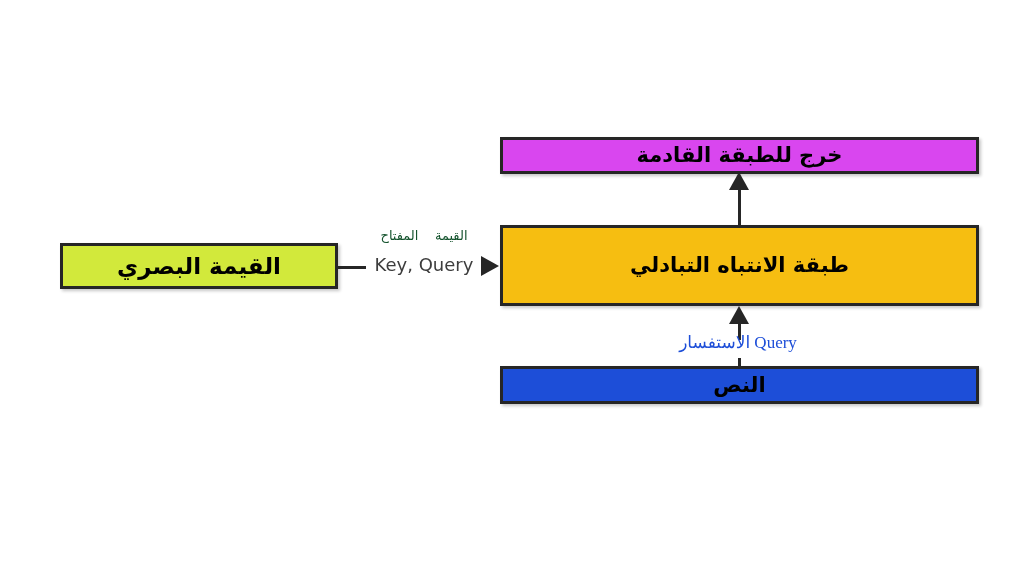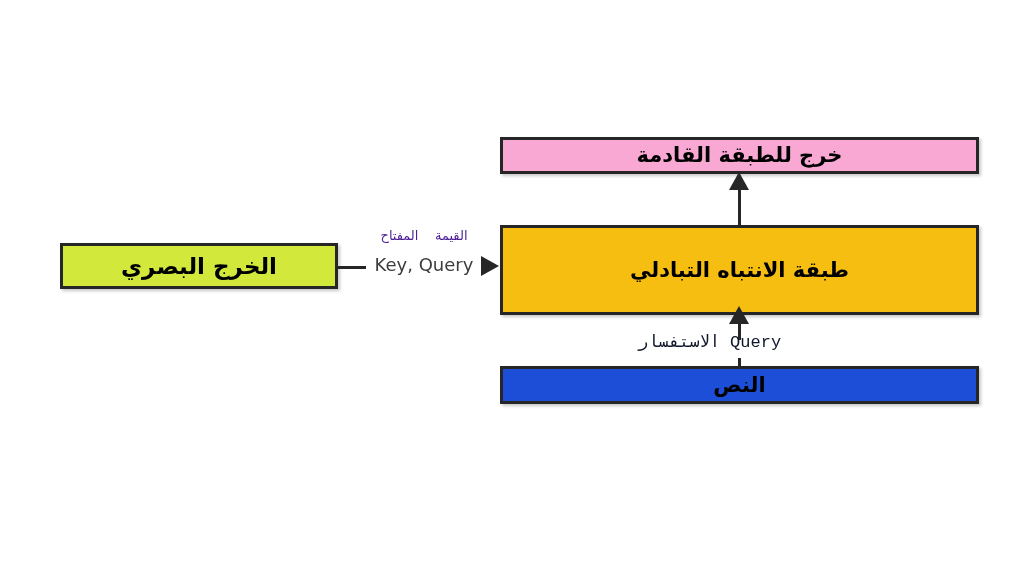--- a/index.html
+++ b/index.html
@@ -44,30 +44,30 @@
   .box-label {
     display: block;
     white-space: nowrap;
   }
 
   #box-next-layer {
     left: 500px;
     top: 137px;
     width: 479px;
     height: 37px;
-    background: #f9a8d4;
+    background: #d946ef;
     font-size: 21px;
     text-align: center;
   }
 
   #box-cross-attention {
     left: 500px;
     top: 225px;
     width: 479px;
-    height: 90px;
+    height: 81px;
     background: #F6BE11;
     font-size: 21px;
   }
 
   #box-text-input {
     left: 500px;
     top: 366px;
     width: 479px;
     height: 38px;
     background: #1d4ed8;
@@ -131,25 +131,25 @@
     border-left: 10px solid transparent;
     border-right: 10px solid transparent;
     border-bottom: 18px solid #262626;
   }
 
   #label-query {
     position: absolute;
     left: 638px;
     top: 334px;
     width: 200px;
-    text-align: left;
+    text-align: center;
     direction: rtl;
-    font-family: Liberation Mono, monospace;
+    font-family: Liberation Serif, serif;
     font-size: 17px;
-    color: #0f172a;
+    color: #1d4ed8;
     white-space: nowrap;
     line-height: 1.1;
   }
   #label-query .latin { direction: ltr; unicode-bidi: embed; }
 
   
   #line-kv-left {
     left: 338px;
     top: 266px;
     width: 28px;
@@ -181,21 +181,21 @@
 
   #label-kv-arabic {
     position: absolute;
     left: 362px;
     top: 229px;
     width: 124px;
     text-align: center;
     direction: rtl;
     font-family: "DejaVu Sans", "Liberation Sans", sans-serif;
     font-size: 13px;
-    color: #4c1d95;
+    color: #14532d;
     white-space: pre;
     line-height: 1;
   }
 </style>
 </head>
 <body>
 
 <div id="canvas">
 
   <div class="box" id="box-next-layer">
@@ -212,21 +212,21 @@
   <div class="box" id="box-text-input">
     <span class="box-label">النص</span>
   </div>
 
   <div class="v-line" id="line-query-lower"></div>
   <div class="v-line" id="line-query-upper"></div>
   <div id="arrow-query"></div>
   <div id="label-query"><span class="latin">Query</span> <span>الاستفسار</span></div>
 
   <div class="box" id="box-visual-output">
-    <span class="box-label">الخرج البصري</span>
+    <span class="box-label">القيمة البصري</span>
   </div>
 
   <div class="h-line" id="line-kv-left"></div>
   <div id="arrow-kv"></div>
   <div id="label-kv-arabic">القيمة    المفتاح</div>
   <div id="label-kv-latin">Key, Query</div>
 
 </div>
 
 </body></html>

